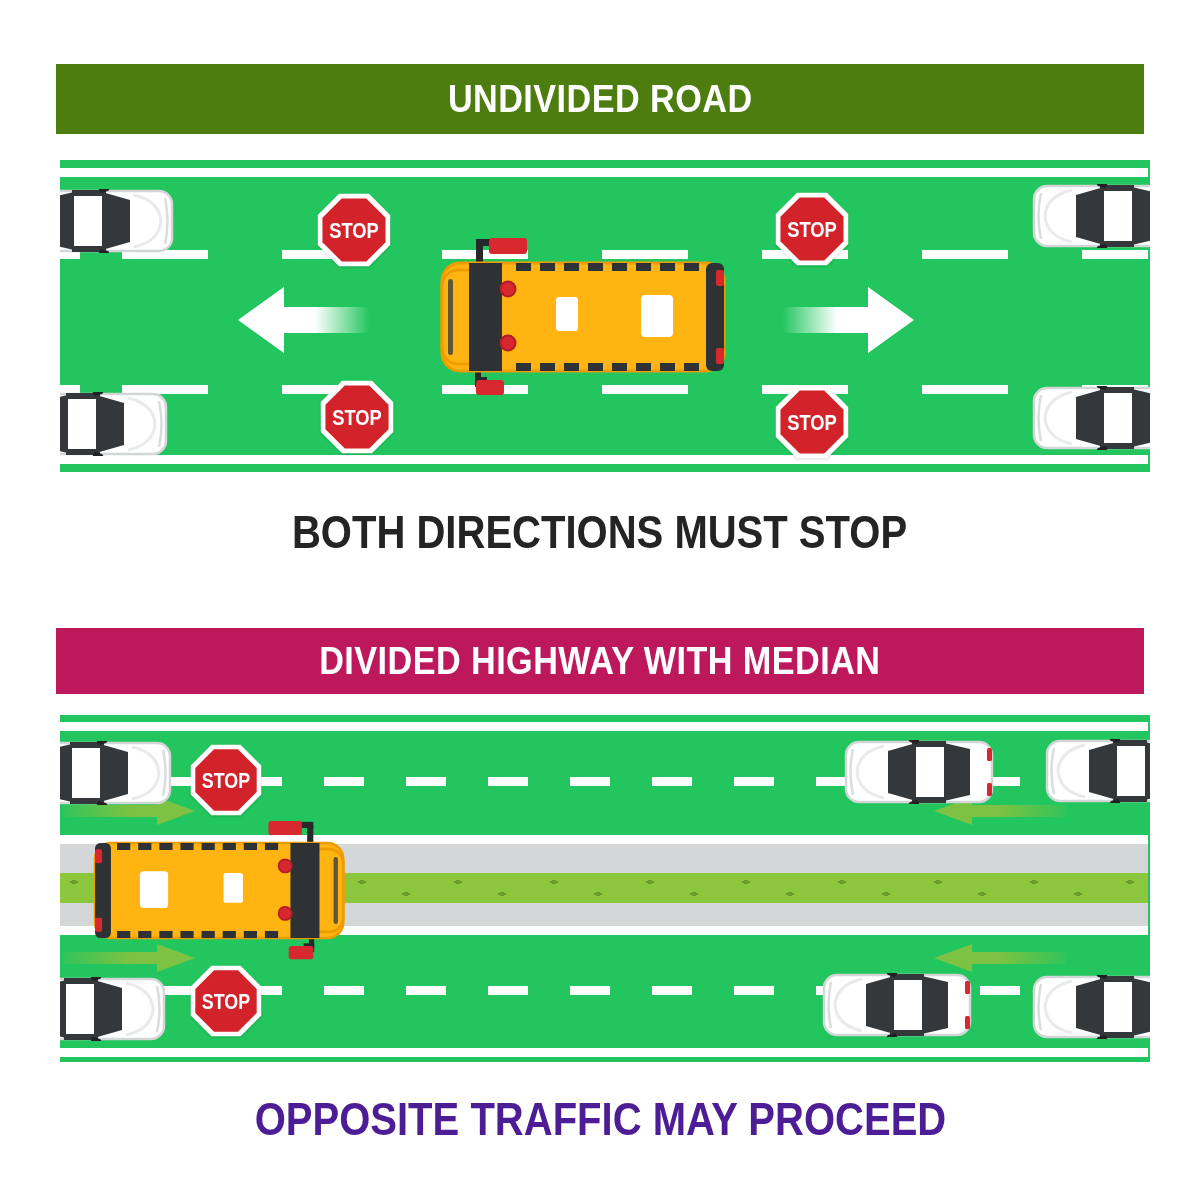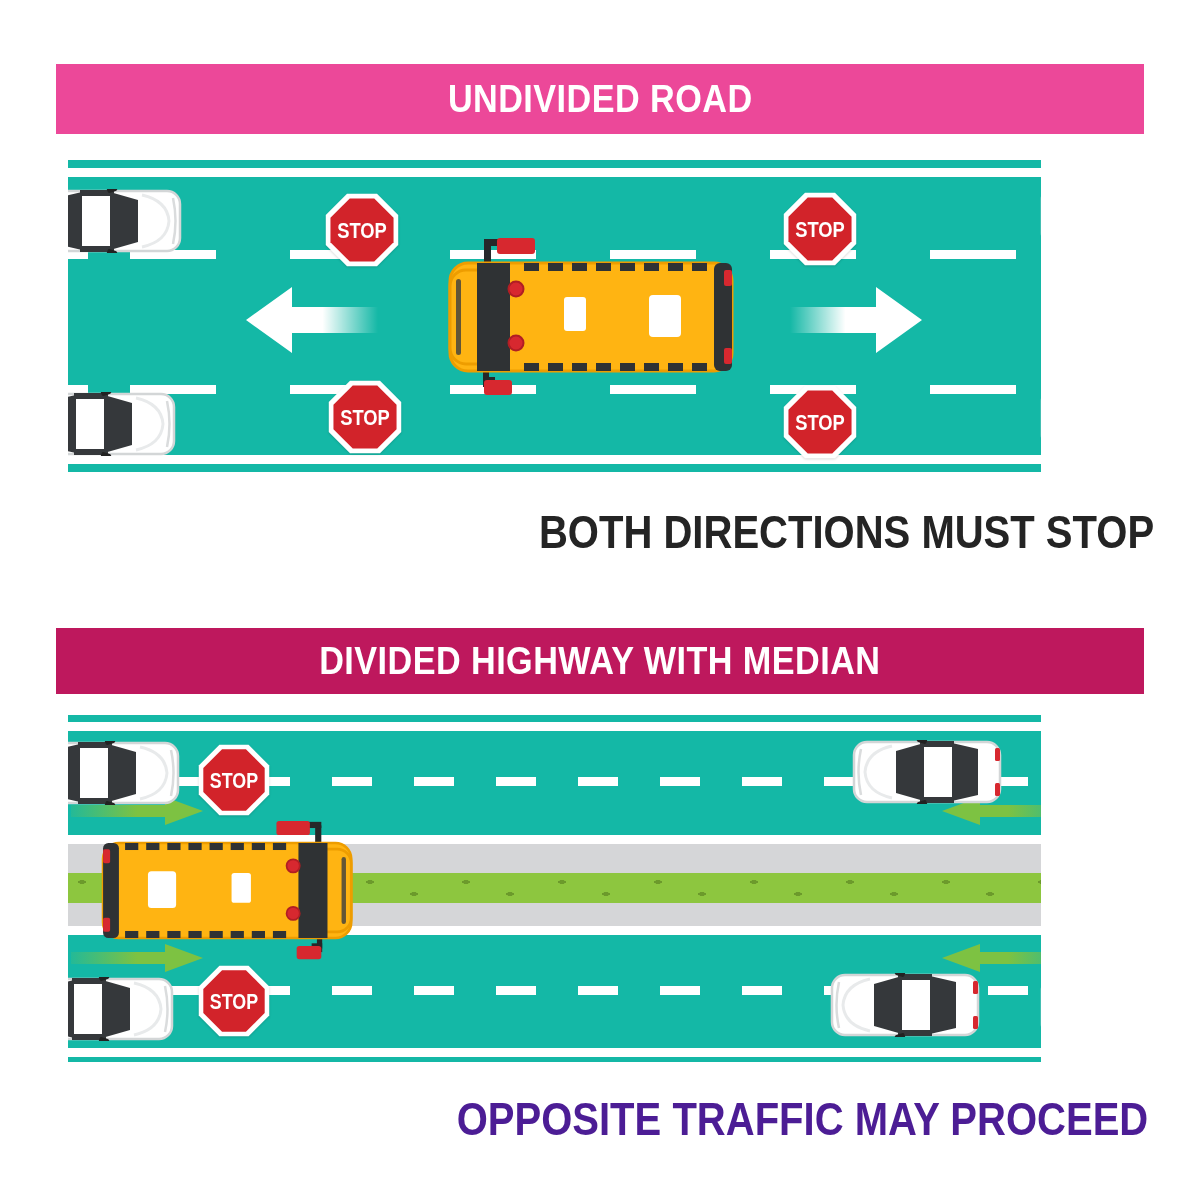--- a/index.html
+++ b/index.html
@@ -1,23 +1,23 @@
 <!DOCTYPE html>
 <html><head>
 <meta charset="utf-8">
 <style>
   html,body{margin:0;padding:0;background:#fff;}
   #canvas{position:relative;width:1200px;height:1200px;background:#ffffff;overflow:hidden;
           font-family:"Liberation Sans",sans-serif;}
   .abs{position:absolute;}
   .header-bar{left:56px;width:1088px;display:flex;align-items:center;justify-content:center;}
   .header-text{color:#fff;font-weight:bold;font-size:38px;letter-spacing:.5px;transform:scaleX(.9);white-space:nowrap;}
-  .caption{left:0;width:1200px;text-align:right;}
+  .caption{left:0;width:1200px;text-align:center;}
   .caption span{display:inline-block;font-weight:bold;font-size:46px;letter-spacing:0;transform:scaleX(.87);white-space:nowrap;}
-  .road{left:68px;width:973px;background:#14b8a6;overflow:hidden;}
+  .road{left:60px;width:1090px;background:#22c55e;overflow:hidden;}
   .line{left:0;width:1088px;height:9px;background:#fff;}
   .dash-top{left:0;width:1088px;height:9px;
     background-image:repeating-linear-gradient(to right,#fff 0 86px,transparent 86px 160px);
     background-position:62px 0;}
   .dash-bot{left:0;width:1088px;height:9px;
     background-image:repeating-linear-gradient(to right,#fff 0 40px,transparent 40px 82px);
     background-position:18px 0;}
   .shoulder{left:0;width:1088px;background:#d5d6d8;}
   .grass{left:0;width:1088px;background:#8dc63f;
     background-image:
@@ -109,21 +109,21 @@
 
     <g id="octagon-shape">
       <polygon points="22.6,0.8 53.4,0.8 75.2,22.6 75.2,53.4 53.4,75.2 22.6,75.2 0.8,53.4 0.8,22.6" fill="#ffffff"></polygon>
       <polygon points="25.4,5.6 50.6,5.6 70.4,25.4 70.4,50.6 50.6,70.4 25.4,70.4 5.6,50.6 5.6,25.4" fill="#d2232a"></polygon>
     </g>
   </defs>
 </svg>
 
 <div id="canvas">
 
-  <div class="abs header-bar" style="top:64px;height:70px;background:#ec4899">
+  <div class="abs header-bar" style="top:64px;height:70px;background:#4d7c0f">
     <span class="header-text">UNDIVIDED ROAD</span>
   </div>
 
   <div class="abs road" style="top:160px;height:312px">
     <div class="abs line" style="top:8px"></div>
     <div class="abs line" style="top:295px"></div>
     <div class="abs dash-top" style="top:90px"></div>
     <div class="abs dash-top" style="top:225px"></div>
 
     <svg class="abs" style="left:178px;top:127px" width="132" height="66" viewBox="0 0 132 66">

